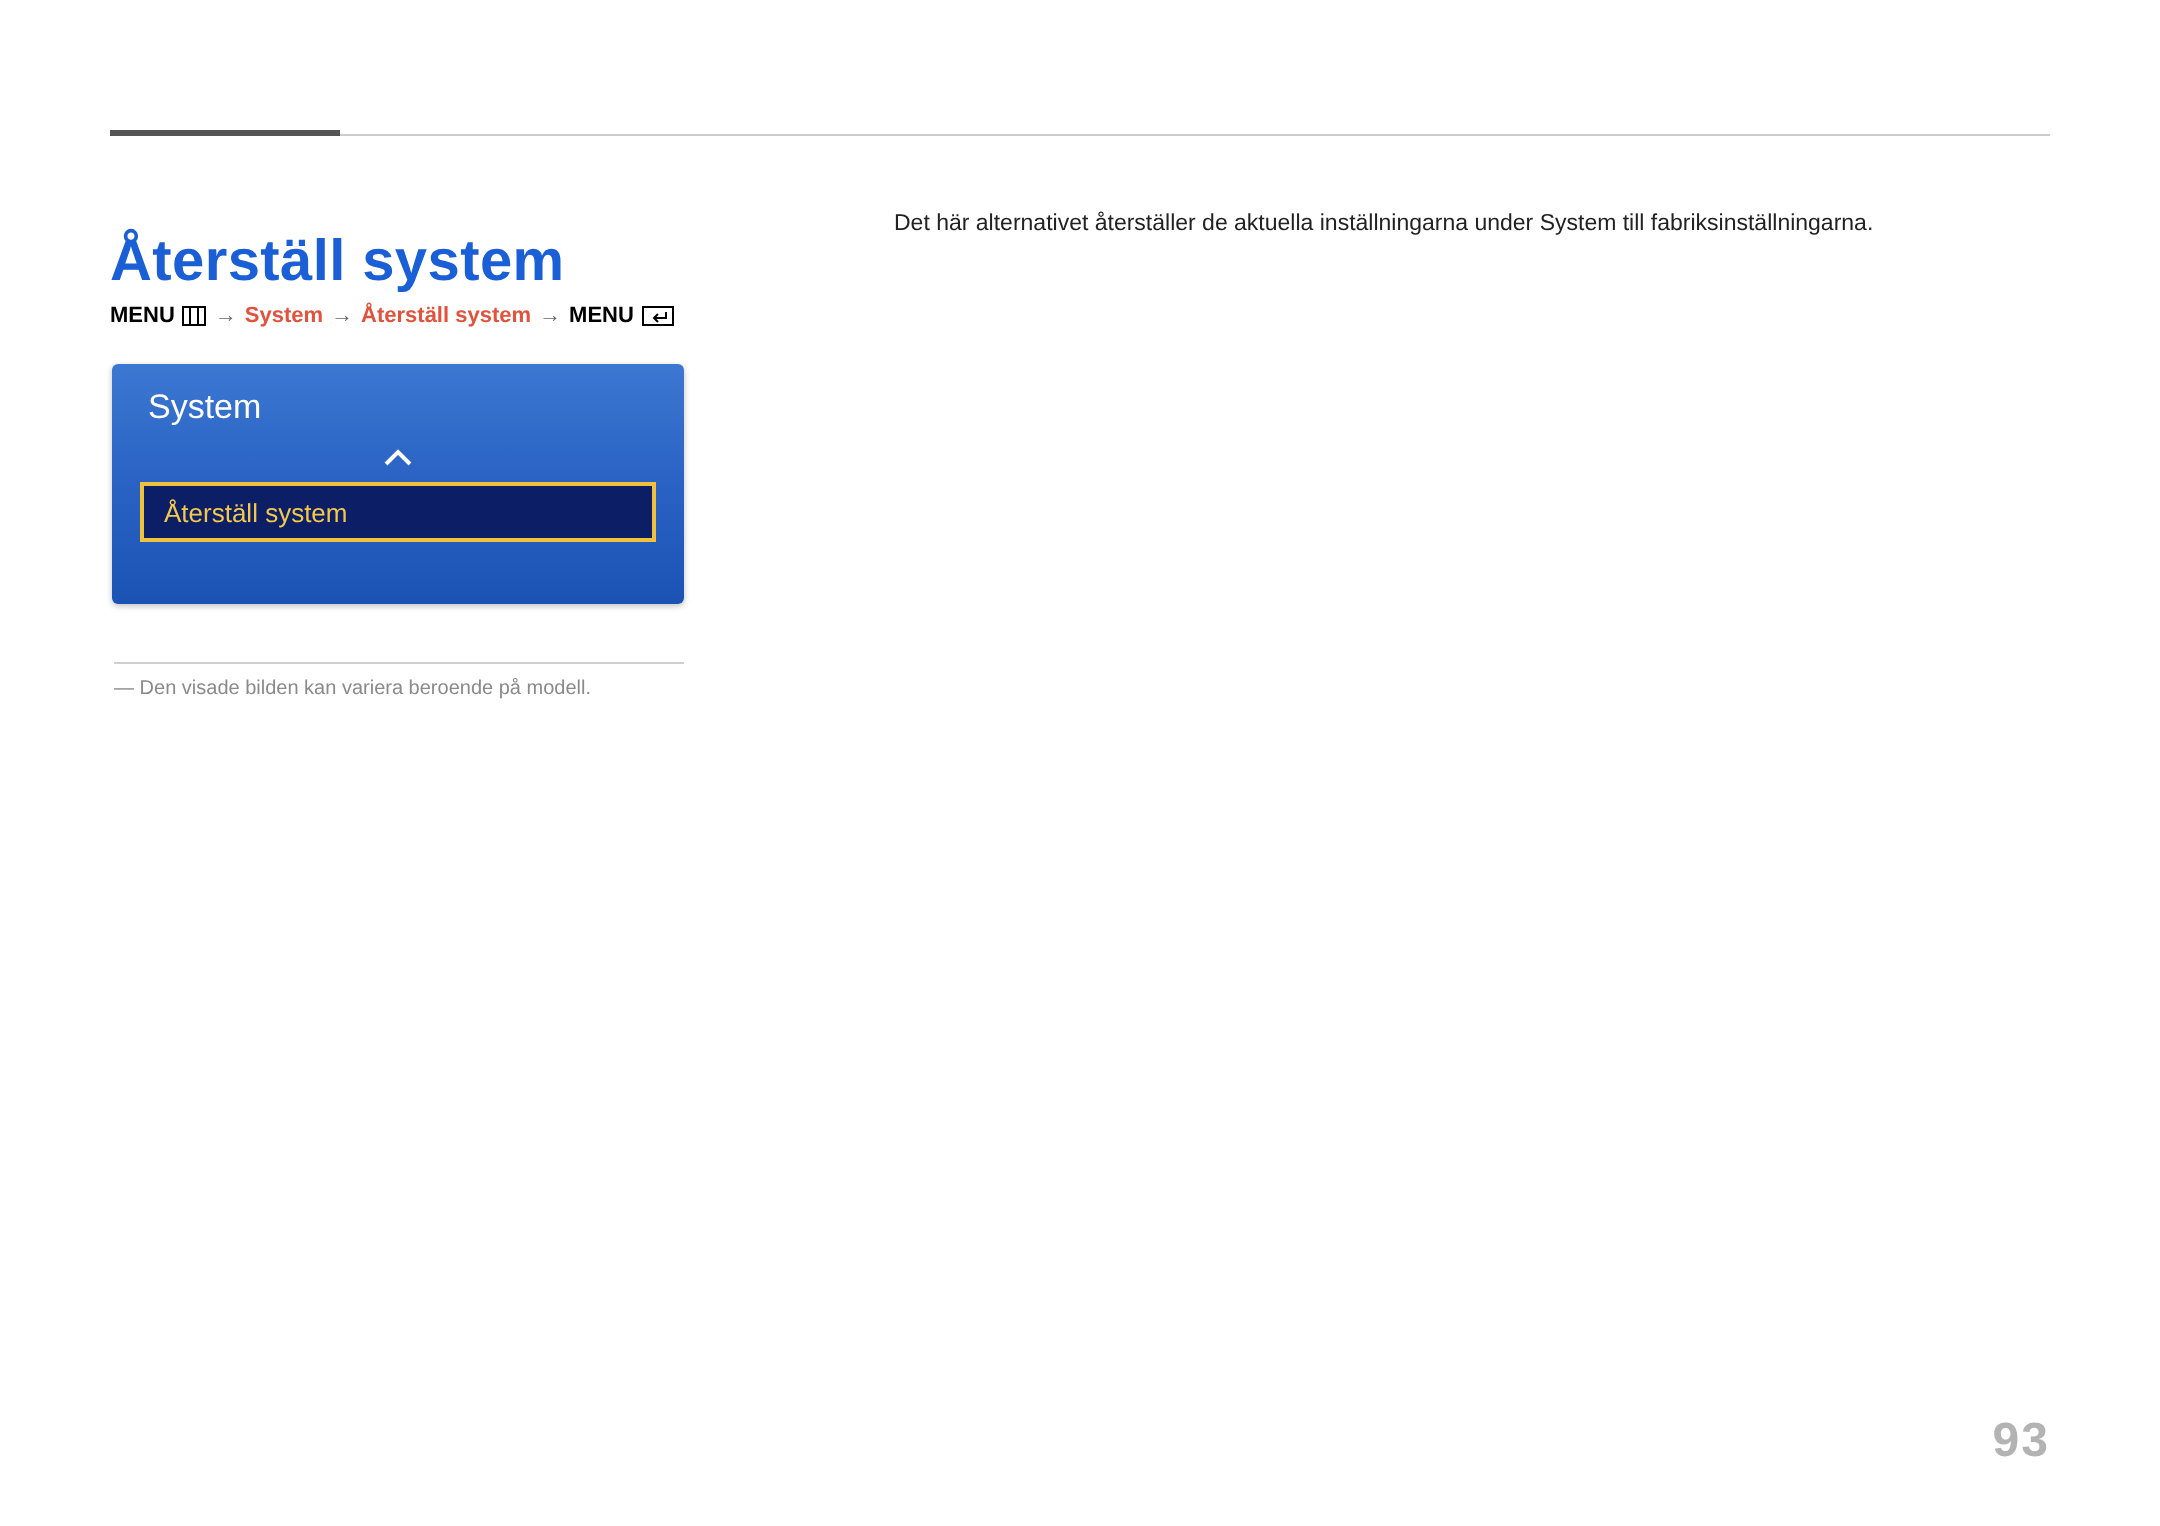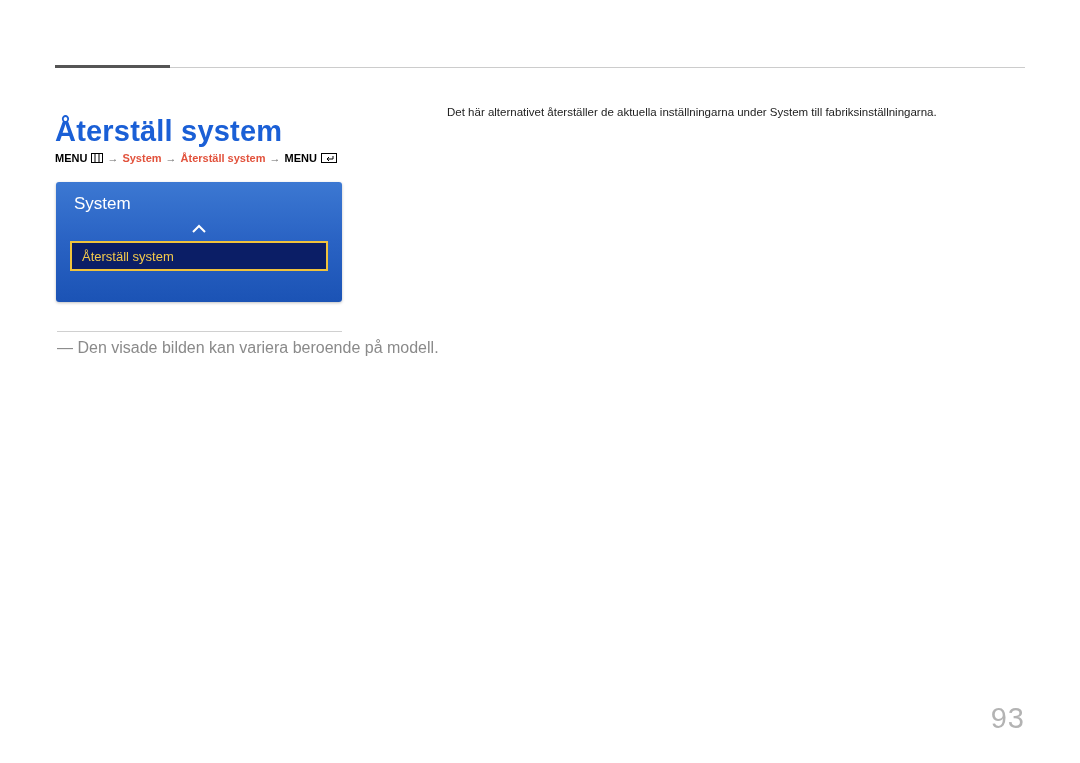--- a/index.html
+++ b/index.html
@@ -106,42 +106,42 @@
     top: 331px;
     left: 57px;
     width: 285px;
     height: 1px;
     background: #d0d0d0;
   }
   .footnote {
     position: absolute;
     top: 339px;
     left: 57px;
-    font-size: 16px;
+    font-size: 10px;
     color: #8a8a8a;
   }
 
   .body-text {
     position: absolute;
     top: 104px;
     left: 447px;
     right: 60px;
     font-size: 11.5px;
     color: #222;
     line-height: 1.5;
   }
 
   .page-number {
     position: absolute;
     bottom: 28px;
     right: 55px;
-    font-size: 29px;
+    font-size: 24px;
     color: #b3b3b3;
     letter-spacing: 1px;
-    font-weight: 400;
+    font-weight: 700;
   }
 </style>
 </head>
 <body>
 
 <div class="header-bar"></div>
 <div class="header-mark"></div>
 
 <h1 class="title">Återställ system</h1>
 

